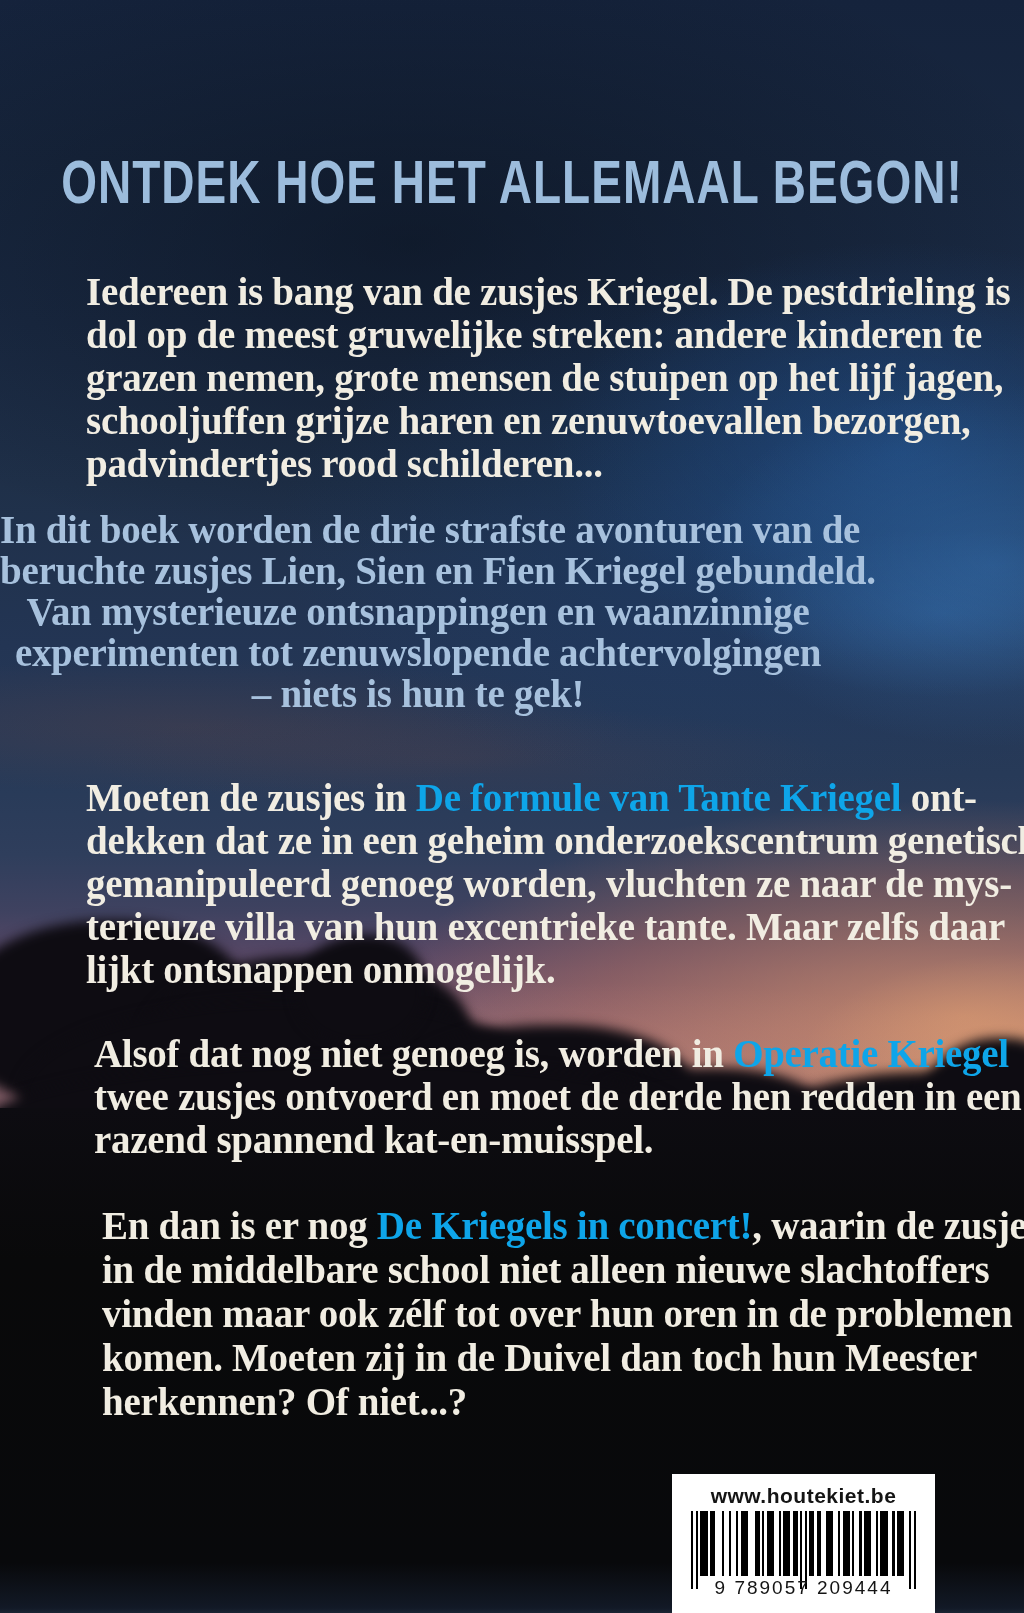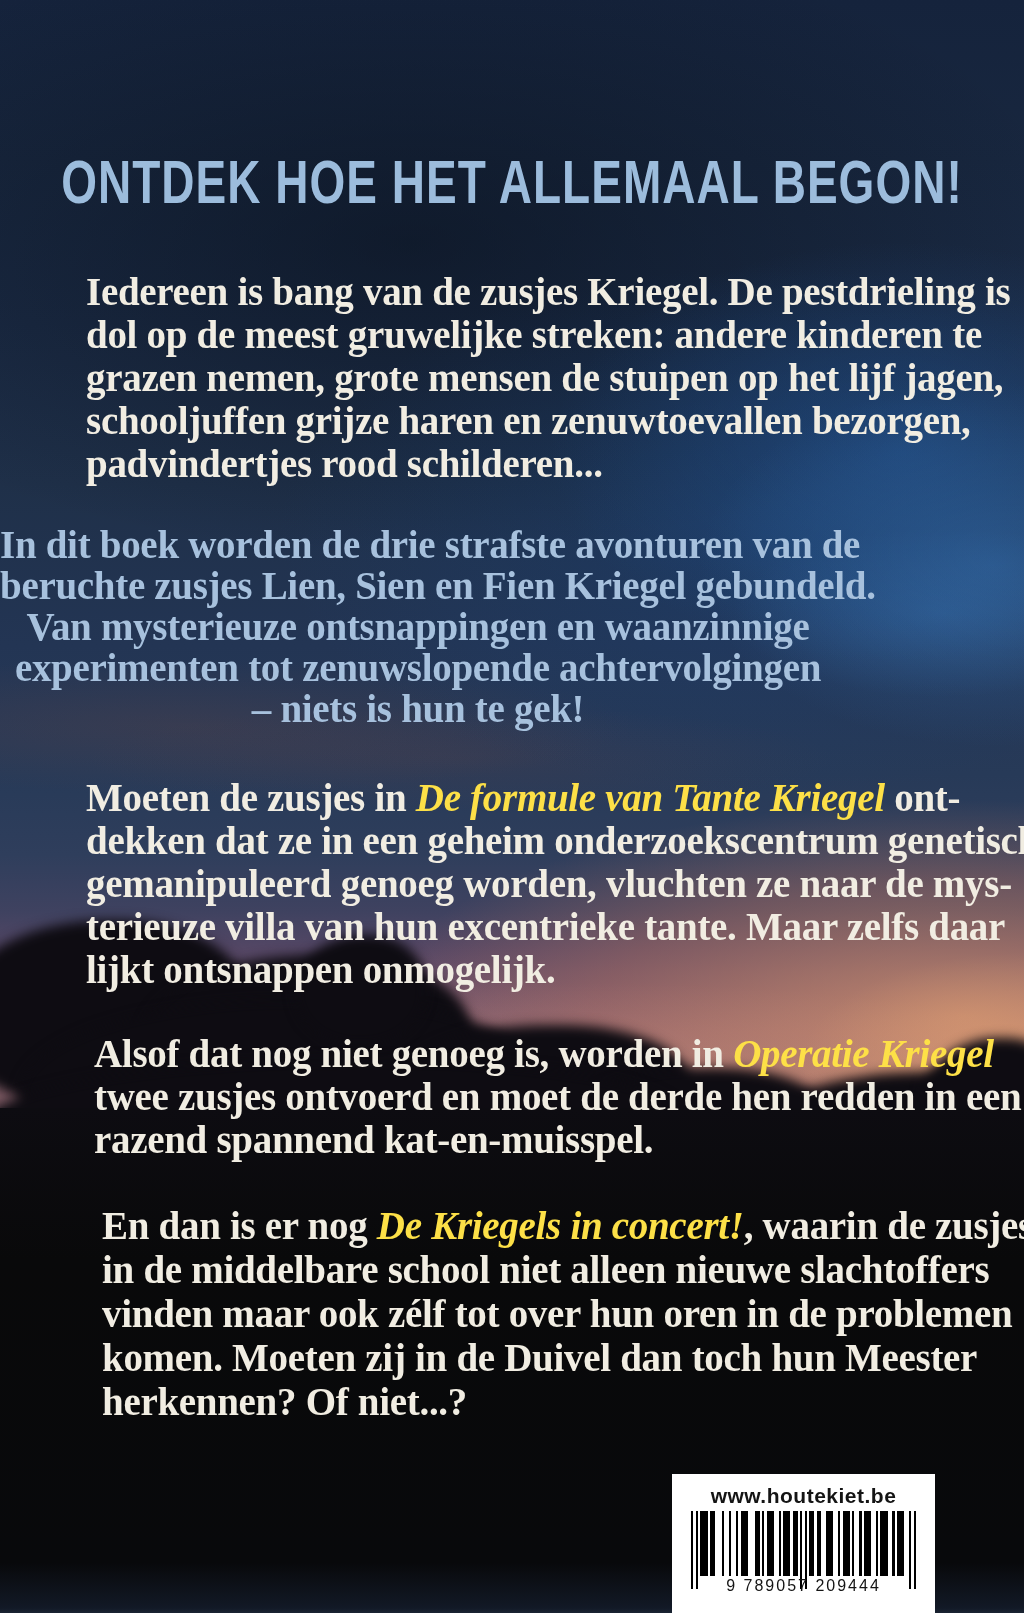--- a/index.html
+++ b/index.html
@@ -51,38 +51,38 @@
     font-size:46px;letter-spacing:1px;color:#9cbcdc;
     transform:scaleY(1.32);transform-origin:50% 0;
   }
   .body-text{
     position:absolute;z-index:2;white-space:pre;
     font-family:"Liberation Serif",serif;font-weight:bold;
     font-size:39px;letter-spacing:-0.3px;color:#f1ede2;
   }
   .p1{left:86px;top:270px;line-height:43px;}
   .p1 .lead::first-letter{font-size:46px;line-height:0;}
-  .p2{left:0;top:524px;width:836px;text-align:center;line-height:41px;color:#a7c1dd;}
+  .p2{left:0;top:509px;width:836px;text-align:center;line-height:41px;color:#a7c1dd;}
   .p3{left:86px;top:776px;line-height:43px;}
   .p4{left:94px;top:1032px;line-height:43px;}
   .p5{left:102px;top:1204px;line-height:44px;}
-  .book-title{color:#fde047;font-style:italic;}
+  .book-title{color:#0ea5e9;}
   
   .barcode-box{
     position:absolute;left:672px;top:1474px;width:263px;height:213px;z-index:3;
     background:#ffffff;text-align:center;
   }
   .barcode-site{
     font-family:"Liberation Sans",sans-serif;font-weight:bold;
     font-size:21px;color:#141414;margin-top:10px;letter-spacing:0.5px;
   }
   .bars{width:225px;height:78px;display:block;margin:3px auto 0;}
   .bars rect{fill:#000;}
   .barcode-digits{
-    font-family:"Liberation Sans",sans-serif;font-size:16px;color:#141414;
+    font-family:"Liberation Sans",sans-serif;font-size:19px;color:#141414;
     letter-spacing:2px;margin-top:-12px;
   }
 </style>
 </head>
 <body>
 
 <div class="sky"></div>
 <div class="trees">
   <div class="tree t1"></div>
   <div class="tree t2"></div>

